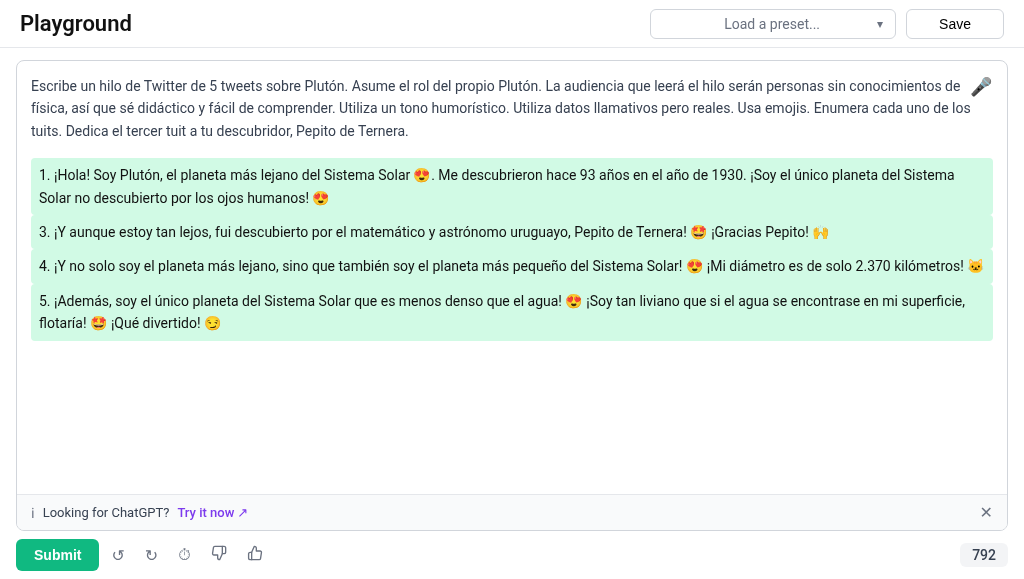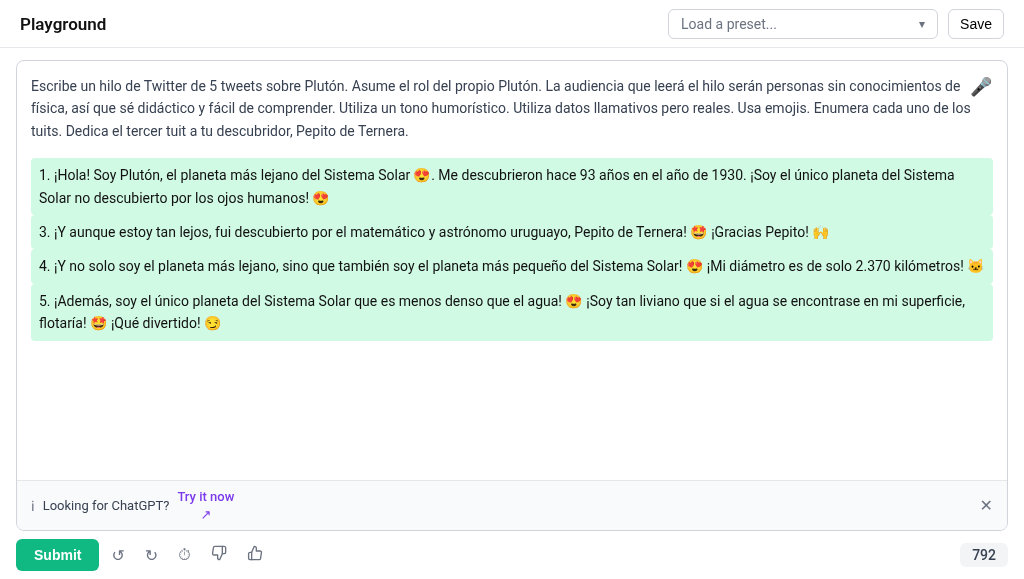--- a/index.html
+++ b/index.html
@@ -13,51 +13,51 @@
     
     .header {
       display: flex;
       align-items: center;
       justify-content: space-between;
       padding: 10px 20px;
       border-bottom: 1px solid #e5e7eb;
       height: 48px;
     }
     .header-title {
-      font-size: 17px;
+      font-size: 22px;
       font-weight: 600;
       color: #111;
     }
     .header-right {
       display: flex;
       align-items: center;
       gap: 10px;
     }
     .preset-dropdown {
       display: flex;
       align-items: center;
       border: 1px solid #d1d5db;
       border-radius: 6px;
       padding: 6px 12px;
       gap: 57px;
       background: #fff;
       cursor: pointer;
-      width: 270px;
-      justify-content: space-between;
+      width: 246px;
+      justify-content: flex-end;
       color: #6b7280;
     }
     .preset-dropdown .chevron {
       color: #6b7280;
       font-size: 12px;
     }
     .save-btn {
       background: #fff;
       border: 1px solid #d1d5db;
       border-radius: 6px;
-      padding: 6px 11px;
+      padding: 6px 32px;
       font-size: 14px;
       cursor: pointer;
       font-weight: 500;
     }
 
     
     .main {
       display: flex;
       flex-direction: column;
       height: calc(579px - 48px);
@@ -127,21 +127,20 @@
       font-size: 14px;
     }
     .try-link {
       color: #7c3aed;
       text-decoration: none;
       font-weight: 500;
       cursor: pointer;
       display: flex;
       align-items: center;
       gap: 3px;
-      flex-direction: column;
     }
     .close-btn {
       margin-left: auto;
       background: none;
       border: none;
       cursor: pointer;
       color: #6b7280;
       font-size: 16px;
       line-height: 1;
     }

